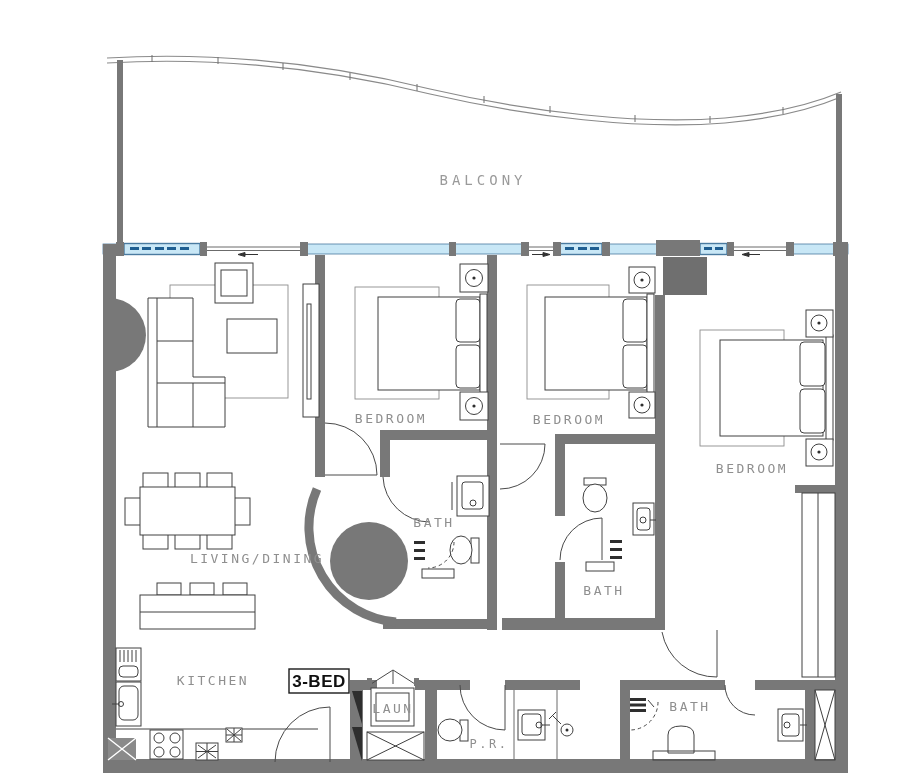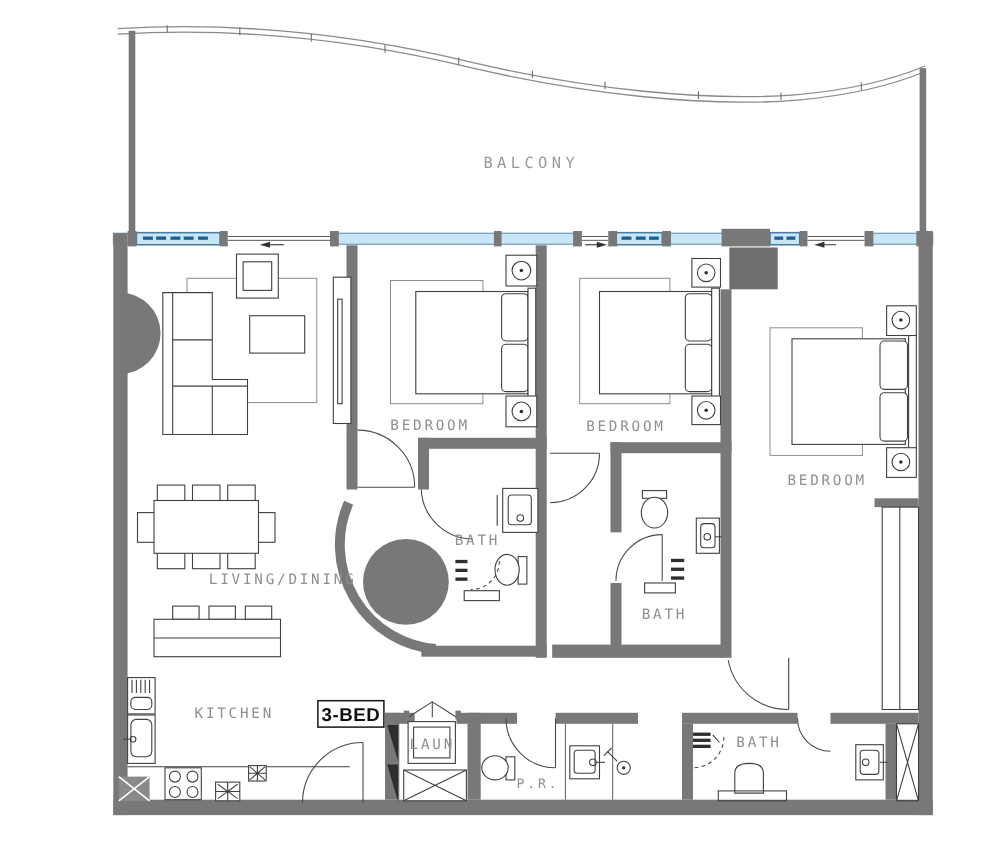--- a/index.html
+++ b/index.html
@@ -1,17 +1,17 @@
 <!DOCTYPE html>
 <html style="--background: #ffffff; --wall: #787878; --wall-dark: #6f6f6f; --rail: #8a8a8a; --window-fill: #c8e7f6; --window-frame: #4a7ba0; --window-dash: #1f5e91; --line: #404040; --label: #8f8f8f; --badge-text: #101010;"><head>
 <meta charset="utf-8">
 <style>
   html,body{margin:0;padding:0;background:#fff;}
   .stage{position:relative;width:897px;height:742px;background:var(--background,#fff);overflow:hidden;
-         font-family:"DejaVu Sans","Liberation Sans",sans-serif;}
+         font-family:"DejaVu Sans","Liberation Sans",sans-serif;margin-top:32px;}
   svg{display:block}
   .wall{fill:var(--wall,#787878);stroke:none}
   .wall-dark{fill:var(--wall-dark,#6f6f6f)}
   .rail{fill:none;stroke:var(--rail,#8a8a8a);stroke-width:1.2}
   .tick{stroke:#6e6e6e;stroke-width:1}
   .win{fill:var(--window-fill,#c8e7f6);stroke:var(--window-frame,#4a7ba0);stroke-width:0.8}
   .win-frame{fill:var(--window-fill,#c8e7f6);stroke:var(--window-frame,#2a6a9a);stroke-width:1.4}
   .win-dash{fill:var(--window-dash,#1f5e91)}
   .thinline{stroke:#5a5a5a;stroke-width:0.9;fill:none}
   .furn{fill:#ffffff;stroke:var(--line,#404040);stroke-width:1;}

